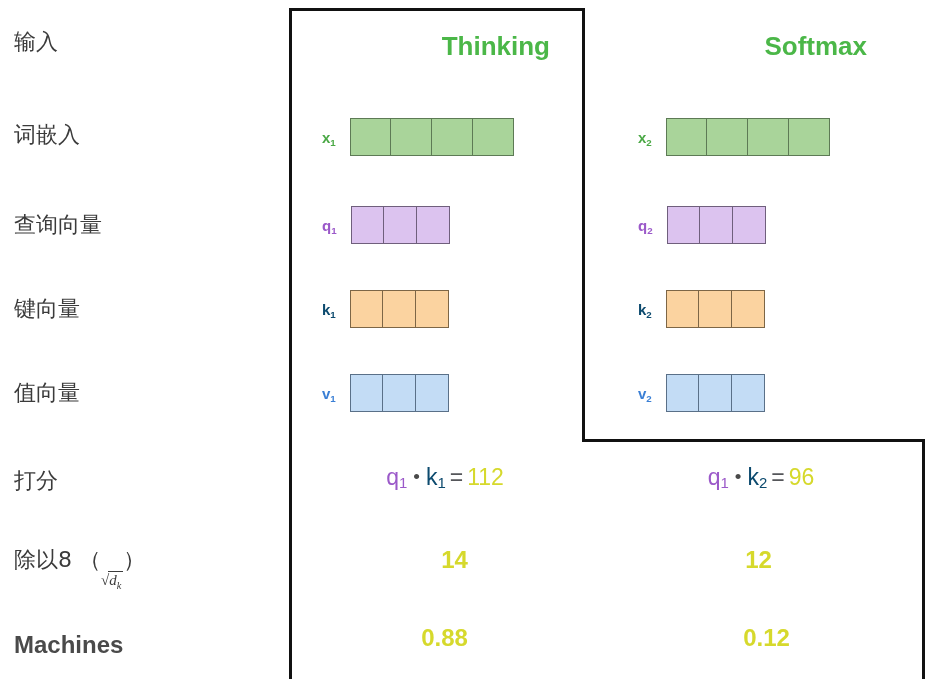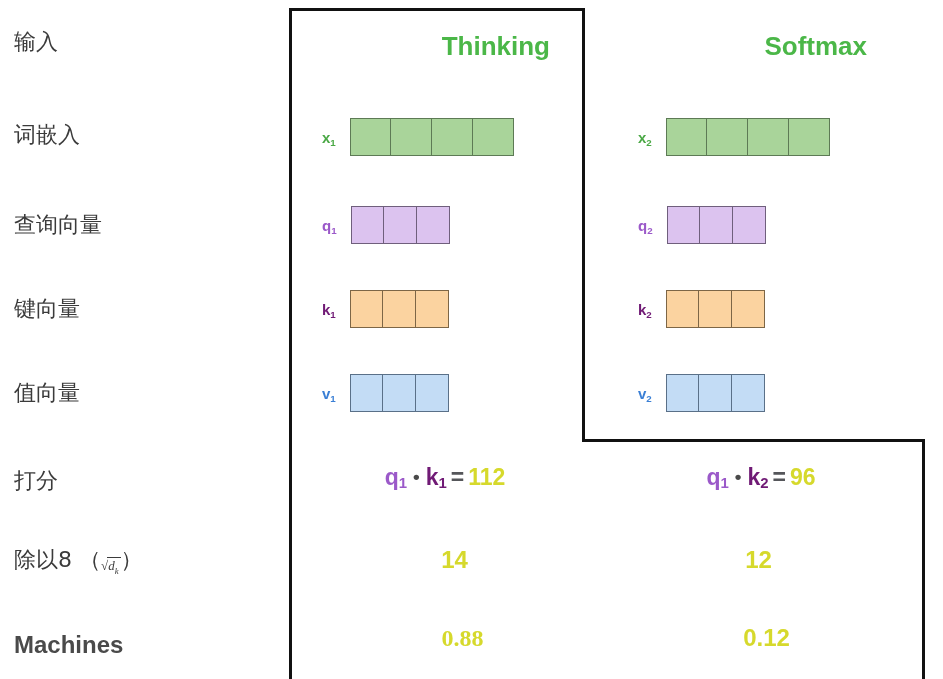--- a/index.html
+++ b/index.html
@@ -30,23 +30,23 @@
   .row-label.latin {
     font-family: "Liberation Sans", sans-serif;
     font-size: 24px;
     font-weight: 600;
     color: #4a4a4a;
   }
   .mathbox {
     display: inline-block;
     font-family: "Liberation Serif", serif;
     font-style: italic;
-    font-size: 13px;
-    position: relative;
-    top: 3px;
+    font-size: 15px;
+    position: relative;
+    top: 18px;
   }
   .radical {
     display: inline-block;
     border-top: 1.4px solid #3b3b3b;
     padding: 1px 2px 0 1px;
     margin-left: -1px;
   }
   .sub {
     font-size: 0.68em;
     vertical-align: sub;
@@ -100,33 +100,33 @@
   .cell {
     box-sizing: border-box;
     border: 1.3px solid #5d6166;
     margin-left: -1.3px;
   }
   .cell:first-child { margin-left: 0; }
 
   
   .sym-x { color: #4aa845; }
   .sym-q { color: #9b59c9; }
-  .sym-k { color: #701a75; }
+  .sym-k { color: #0c4a6e; }
   .sym-v { color: #3a7fd5; text-align: right; }
 
   .cell-x { background: #a9d49a; border-color: #5d7a55; }
   .cell-q { background: #dcc3ef; border-color: #6f5f7c; }
   .cell-k { background: #fbd3a0; border-color: #7d6646; }
   .cell-v { background: #c3dcf5; border-color: #5a7088; }
 
   
   .score {
     position: absolute;
     font-family: "Liberation Sans", sans-serif;
-    font-weight: 700;
+    font-weight: 400;
     font-size: 23px;
     white-space: nowrap;
     line-height: 1;
     text-align: center;
   }
   .score .sb {
     font-size: 0.65em;
     position: relative;
     top: 3px;
   }
@@ -212,21 +212,21 @@
     <span class="cell cell-v" style="width:34px;height:38px;"></span>
     <span class="cell cell-v" style="width:34px;height:38px;"></span>
   </span>
 </div>
 
 <div class="score" style="left:320px; top:466px; width:250px;">
   <span class="sym-q"><span>q</span><span class="sb">1</span></span><span class="op-dot">•</span><span class="sym-k"><span>k</span><span class="sb">1</span></span><span class="op-eq">=</span><span class="num">112</span>
 </div>
 
 <div class="numval" style="left:357px; top:548px; width:195px;">14</div>
-<div class="numval" style="left:365px; top:626px; width:195px;font-family:Liberation Serif, serif;">0.88</div>
+<div class="numval" style="left:347px; top:626px; width:195px;">0.88</div>
 
 <div class="col-title" style="left:652px; top:31px; width:215px;">Softmax</div>
 
 <div class="vec" style="left:638px; top:118px;">
   <span class="vec-sym sym-x"><span>x</span><span class="sb">2</span></span>
   <span class="cells">
     <span class="cell cell-x" style="width:42px;height:38px;"></span>
     <span class="cell cell-x" style="width:42px;height:38px;"></span>
     <span class="cell cell-x" style="width:42px;height:38px;"></span>
     <span class="cell cell-x" style="width:42px;height:38px;"></span>

